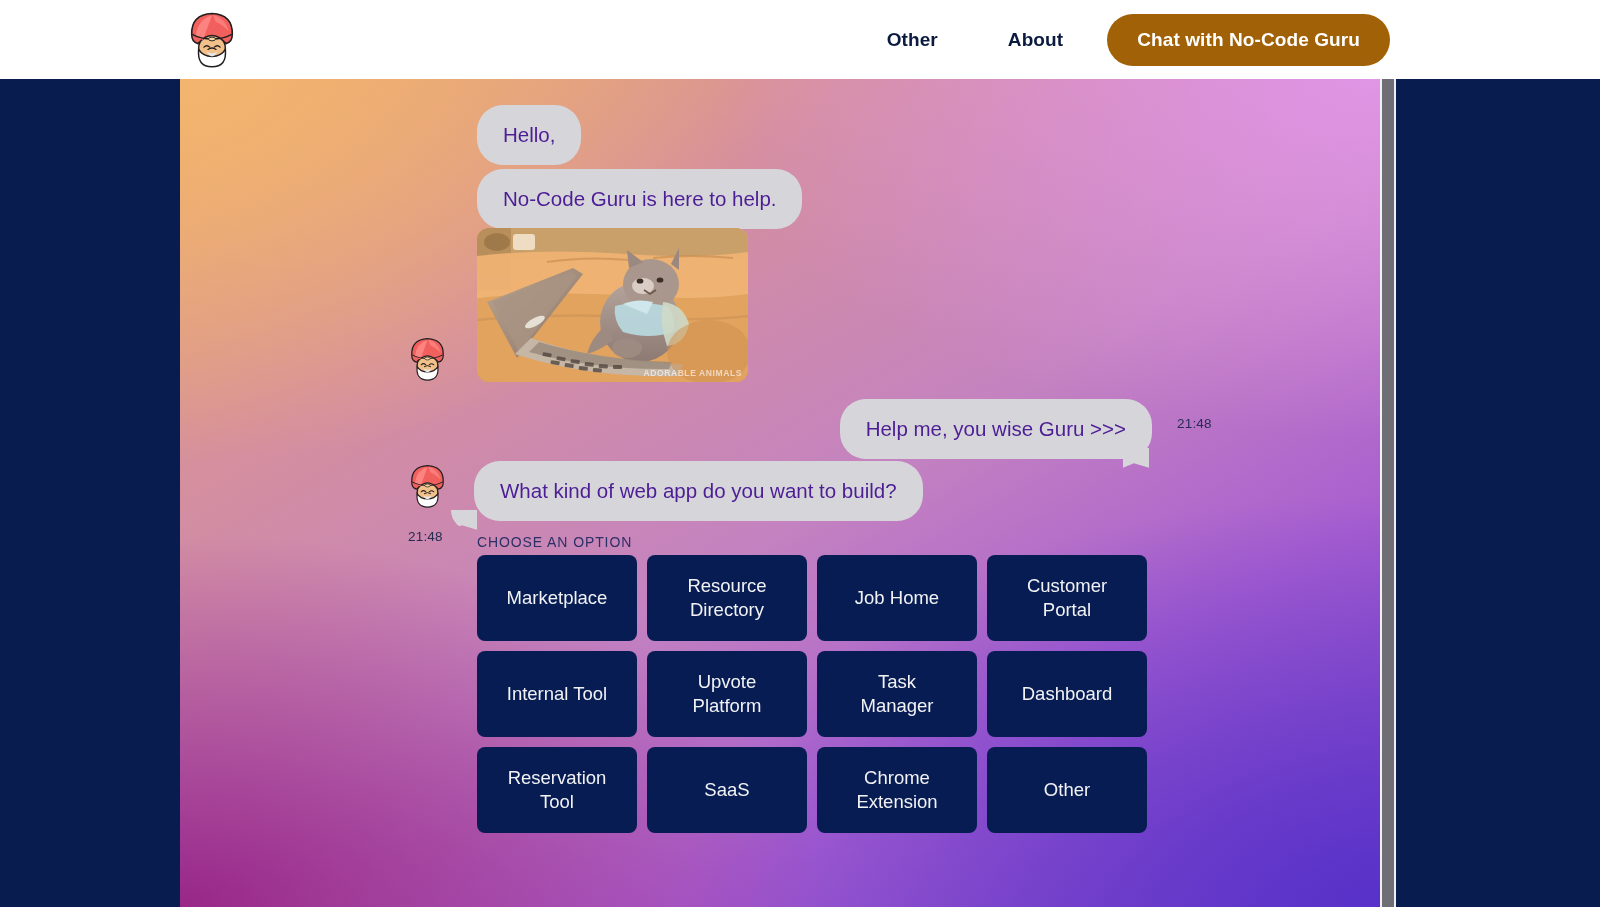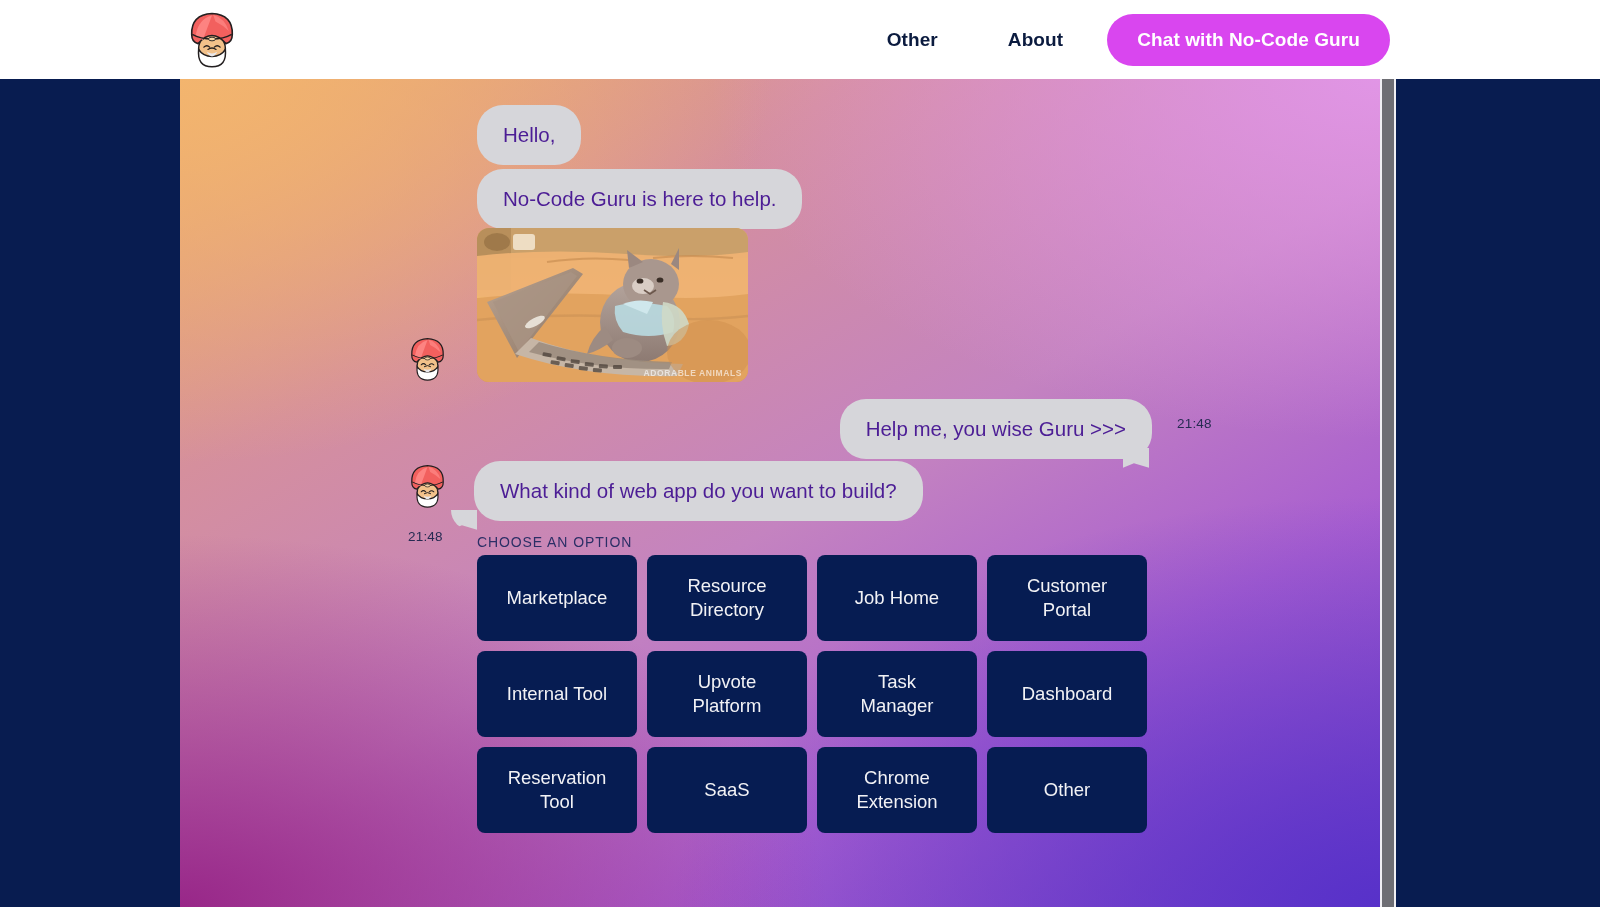--- a/index.html
+++ b/index.html
@@ -37,21 +37,21 @@
   }
   .nav-link {
     font-size:19px; font-weight:bold; color:#0b1b3f;
     letter-spacing:0.1px;
     margin-right:70px;
     cursor:pointer;
     white-space:nowrap;
   }
   .nav-link:last-of-type { margin-right:44px; }
   .nav-cta {
-    background:#d946ef;
+    background:#a16207;
     color:#ffffff;
     font-size:19px; font-weight:bold;
     letter-spacing:0.1px;
     padding:15px 30px;
     border-radius:34px;
     border:none;
     cursor:pointer;
     font-family:"Liberation Sans", sans-serif;
     white-space:nowrap;
   }

